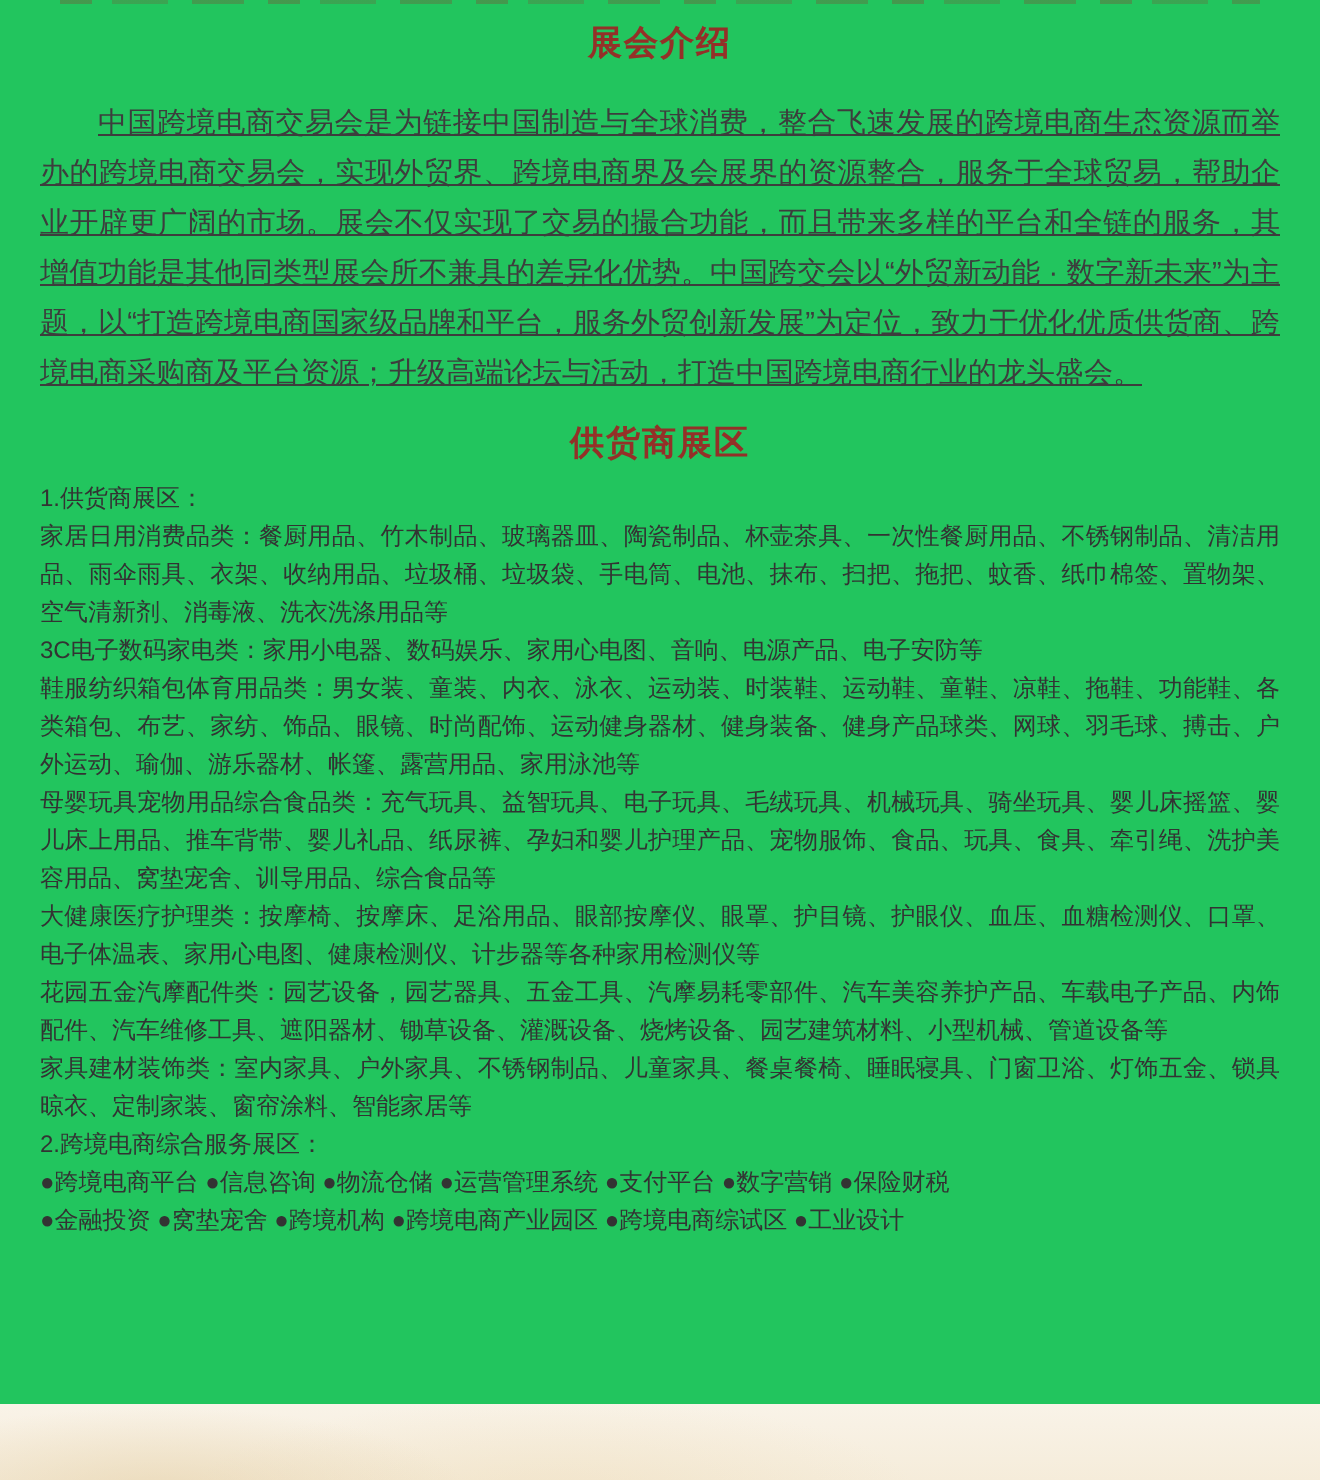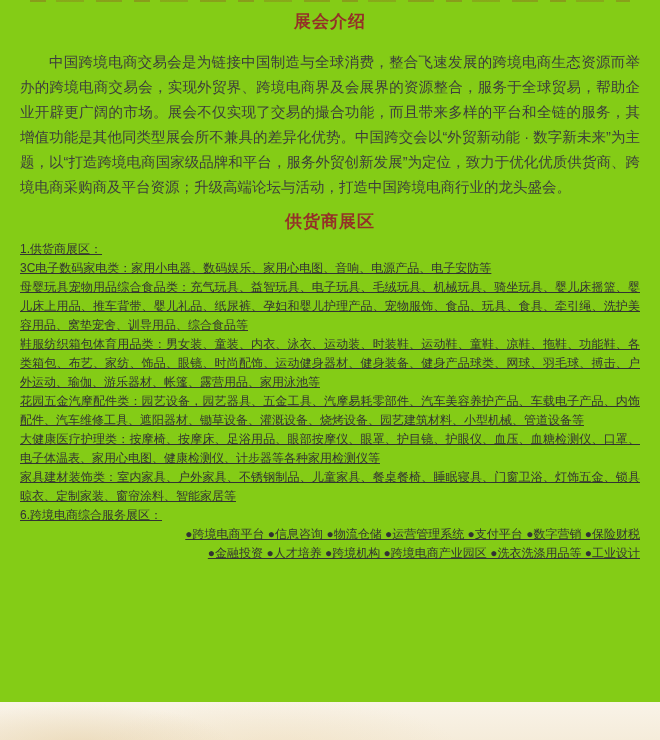--- a/index.html
+++ b/index.html
@@ -6,21 +6,21 @@
   body {
     width:660px; height:740px;
     background:#ffffff;
     font-family:"Liberation Sans", sans-serif;
     -webkit-font-smoothing:antialiased;
   }
   .page {
     position:relative;
     width:660px; height:740px;
     overflow:hidden;
-    background:#84cc16;
+    background:#22c55e;
   }
   
   .clipped-edge {
     position:absolute; top:0; left:30px; right:30px; height:2px;
     background:repeating-linear-gradient(90deg,
       rgba(148,48,40,.55) 0 16px, rgba(148,48,40,0) 16px 26px,
       rgba(148,48,40,.40) 26px 54px, rgba(148,48,40,0) 54px 66px,
       rgba(148,48,40,.50) 66px 92px, rgba(148,48,40,0) 92px 104px);
     opacity:.55;
   }
@@ -33,31 +33,32 @@
     letter-spacing:1px;
     line-height:24px;
   }
   .intro-para {
     margin:16px 20px 0 20px;
     font-size:14.5px;
     line-height:25px;
     color:#3d3d3d;
     text-align:justify;
     text-indent:2em;
+    text-decoration:underline;
   }
   .scope-title { margin-top:10px; }
   .scope-body {
     margin:6px 20px 0 20px;
     font-size:12px;
     line-height:19px;
     color:#333333;
     text-align:justify;
   }
-  .scope-body p { margin:0; padding:0;text-decoration:underline; }
-  .service-line { text-align:right; }
+  .scope-body p { margin:0; padding:0; }
+  .service-line { text-align:left; }
   .footer-band {
     position:absolute; left:0; right:0; bottom:0;
     height:38px;
     background:
       radial-gradient(ellipse 220px 60px at 12% 115%, rgba(228,206,164,.55), rgba(228,206,164,0) 70%),
       radial-gradient(ellipse 260px 70px at 42% 120%, rgba(238,220,185,.45), rgba(238,220,185,0) 70%),
       linear-gradient(180deg, #f9f3e8 0%, #f5ecda 100%);
   }
 </style>
 </head>
@@ -68,26 +69,27 @@
   <div class="clipped-edge"></div>
 
   <h2 class="sec-title">展会介绍</h2>
 
   <p class="intro-para">中国跨境电商交易会是为链接中国制造与全球消费，整合飞速发展的跨境电商生态资源而举办的跨境电商交易会，实现外贸界、跨境电商界及会展界的资源整合，服务于全球贸易，帮助企业开辟更广阔的市场。展会不仅实现了交易的撮合功能，而且带来多样的平台和全链的服务，其增值功能是其他同类型展会所不兼具的差异化优势。中国跨交会以“外贸新动能 · 数字新未来”为主题，以“打造跨境电商国家级品牌和平台，服务外贸创新发展”为定位，致力于优化优质供货商、跨境电商采购商及平台资源；升级高端论坛与活动，打造中国跨境电商行业的龙头盛会。</p>
 
   <h2 class="sec-title scope-title">供货商展区</h2>
 
   <div class="scope-body">
     <p>1.供货商展区：</p>
+    <p>家居日用消费品类：餐厨用品、竹木制品、玻璃器皿、陶瓷制品、杯壶茶具、一次性餐厨用品、不锈钢制品、清洁用品、雨伞雨具、衣架、收纳用品、垃圾桶、垃圾袋、手电筒、电池、抹布、扫把、拖把、蚊香、纸巾棉签、置物架、空气清新剂、消毒液、洗衣洗涤用品等</p>
     <p>3C电子数码家电类：家用小电器、数码娱乐、家用心电图、音响、电源产品、电子安防等</p>
+    <p>鞋服纺织箱包体育用品类：男女装、童装、内衣、泳衣、运动装、时装鞋、运动鞋、童鞋、凉鞋、拖鞋、功能鞋、各类箱包、布艺、家纺、饰品、眼镜、时尚配饰、运动健身器材、健身装备、健身产品球类、网球、羽毛球、搏击、户外运动、瑜伽、游乐器材、帐篷、露营用品、家用泳池等</p>
     <p>母婴玩具宠物用品综合食品类：充气玩具、益智玩具、电子玩具、毛绒玩具、机械玩具、骑坐玩具、婴儿床摇篮、婴儿床上用品、推车背带、婴儿礼品、纸尿裤、孕妇和婴儿护理产品、宠物服饰、食品、玩具、食具、牵引绳、洗护美容用品、窝垫宠舍、训导用品、综合食品等</p>
-    <p>鞋服纺织箱包体育用品类：男女装、童装、内衣、泳衣、运动装、时装鞋、运动鞋、童鞋、凉鞋、拖鞋、功能鞋、各类箱包、布艺、家纺、饰品、眼镜、时尚配饰、运动健身器材、健身装备、健身产品球类、网球、羽毛球、搏击、户外运动、瑜伽、游乐器材、帐篷、露营用品、家用泳池等</p>
+    <p>大健康医疗护理类：按摩椅、按摩床、足浴用品、眼部按摩仪、眼罩、护目镜、护眼仪、血压、血糖检测仪、口罩、电子体温表、家用心电图、健康检测仪、计步器等各种家用检测仪等</p>
     <p>花园五金汽摩配件类：园艺设备，园艺器具、五金工具、汽摩易耗零部件、汽车美容养护产品、车载电子产品、内饰配件、汽车维修工具、遮阳器材、锄草设备、灌溉设备、烧烤设备、园艺建筑材料、小型机械、管道设备等</p>
-    <p>大健康医疗护理类：按摩椅、按摩床、足浴用品、眼部按摩仪、眼罩、护目镜、护眼仪、血压、血糖检测仪、口罩、电子体温表、家用心电图、健康检测仪、计步器等各种家用检测仪等</p>
     <p>家具建材装饰类：室内家具、户外家具、不锈钢制品、儿童家具、餐桌餐椅、睡眠寝具、门窗卫浴、灯饰五金、锁具晾衣、定制家装、窗帘涂料、智能家居等</p>
-    <p>6.跨境电商综合服务展区：</p>
+    <p>2.跨境电商综合服务展区：</p>
     <p class="service-line">●跨境电商平台 ●信息咨询 ●物流仓储 ●运营管理系统 ●支付平台 ●数字营销 ●保险财税</p>
-    <p class="service-line">●金融投资 ●人才培养 ●跨境机构 ●跨境电商产业园区 ●洗衣洗涤用品等 ●工业设计</p>
+    <p class="service-line">●金融投资 ●窝垫宠舍 ●跨境机构 ●跨境电商产业园区 ●跨境电商综试区 ●工业设计</p>
   </div>
 
   <div class="footer-band"></div>
 
 </div>
 
 </body></html>

